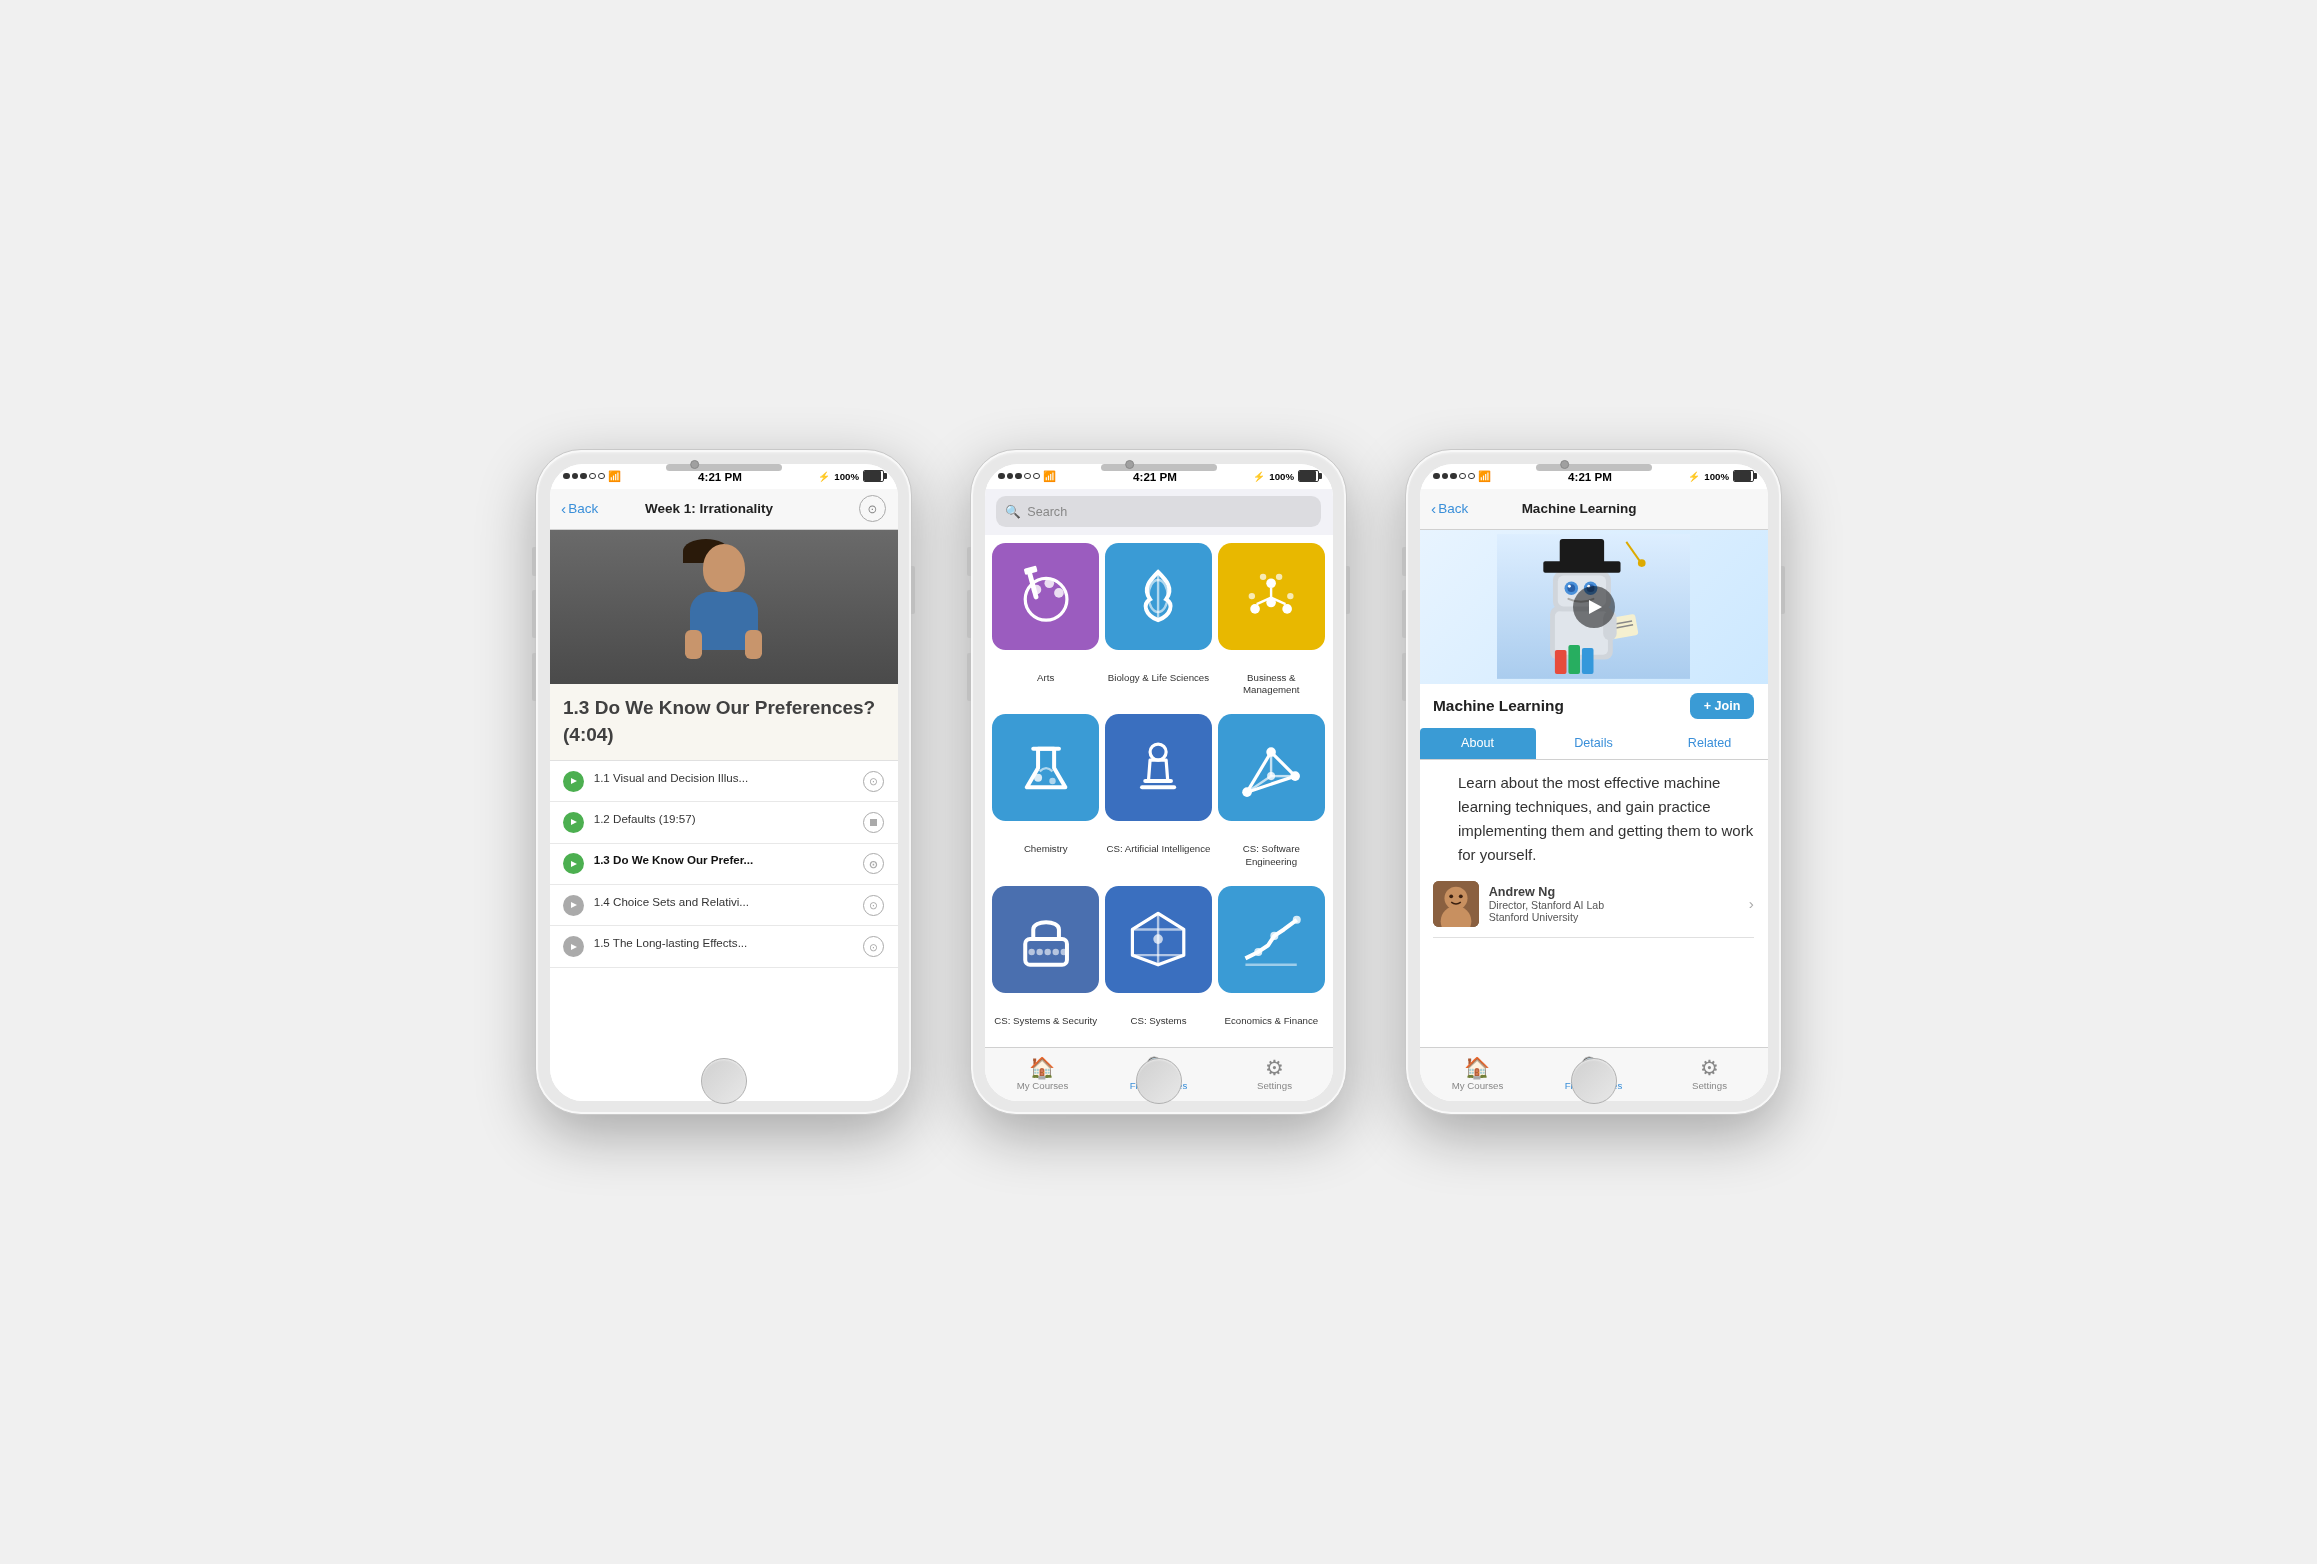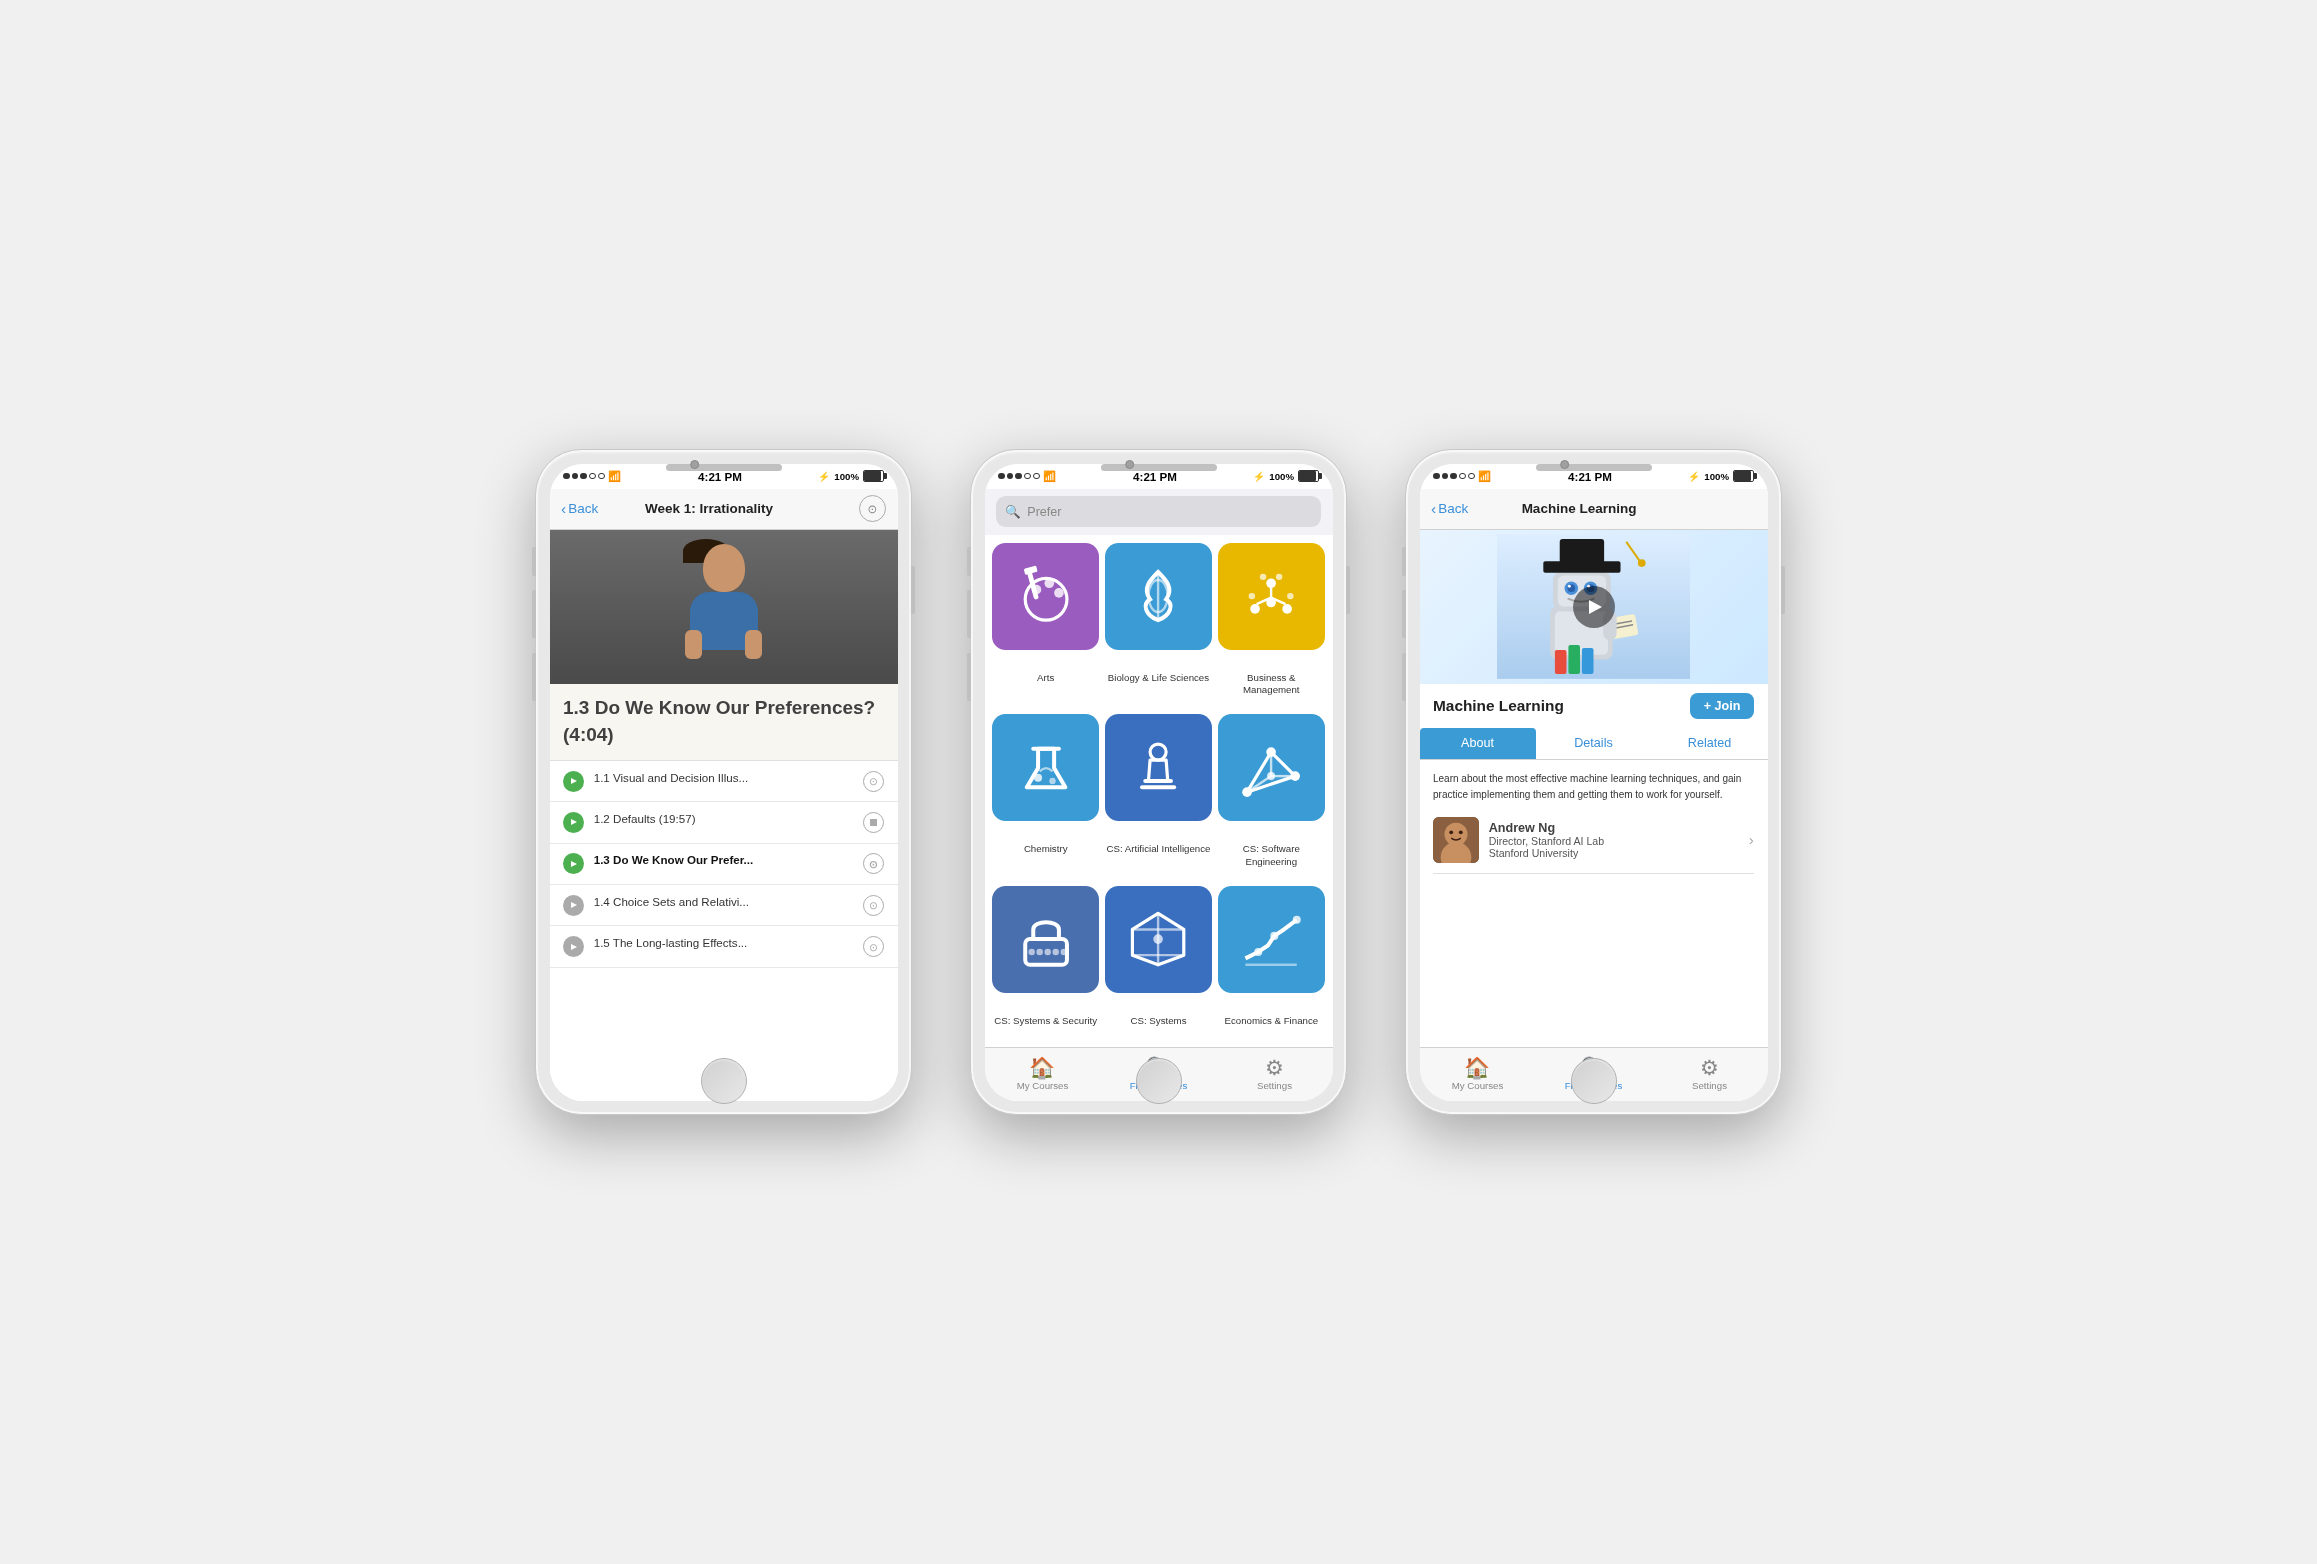--- a/index.html
+++ b/index.html
@@ -505,24 +505,25 @@
       background: #3a9bd5;
       color: #fff;
       border-radius: 3.9px 3.9px 0 0;
     }
     .detail-content {
       flex: 1;
       padding: 11.6px 13.5px;
       overflow: hidden;
     }
     .detail-description {
-      font-size: 10px;
+      font-size: 15px;
       color: #333;
       line-height: 1.6;
       margin-bottom: 13.5px;
+      margin-left: 25px;
     }
     .instructor-card {
       display: flex;
       align-items: center;
       gap: 9.7px;
       border-bottom: 1px solid #e0e0e0;
       padding-bottom: 9.7px;
     }
     .instructor-avatar {
       width: 46px;
@@ -681,21 +682,21 @@
           <span>100%</span>
           <div class="battery-icon">
             <div class="battery-fill"></div>
           </div>
         </div>
       </div>
 
       <div class="search-bar-container">
         <div class="search-bar">
           <span class="search-icon">🔍</span>
-          <span>Prefer</span>
+          <span>Search</span>
         </div>
       </div>
 
       <div class="categories-grid">
 
         <div class="category-item">
           <div class="category-icon-box cat-arts">
             <svg viewBox="0 0 40 40">
               <circle cx="20" cy="22" r="13" fill="none" stroke="white" stroke-width="2"></circle>
               <circle cx="14" cy="16" r="3" fill="white" opacity="0.8"></circle>

